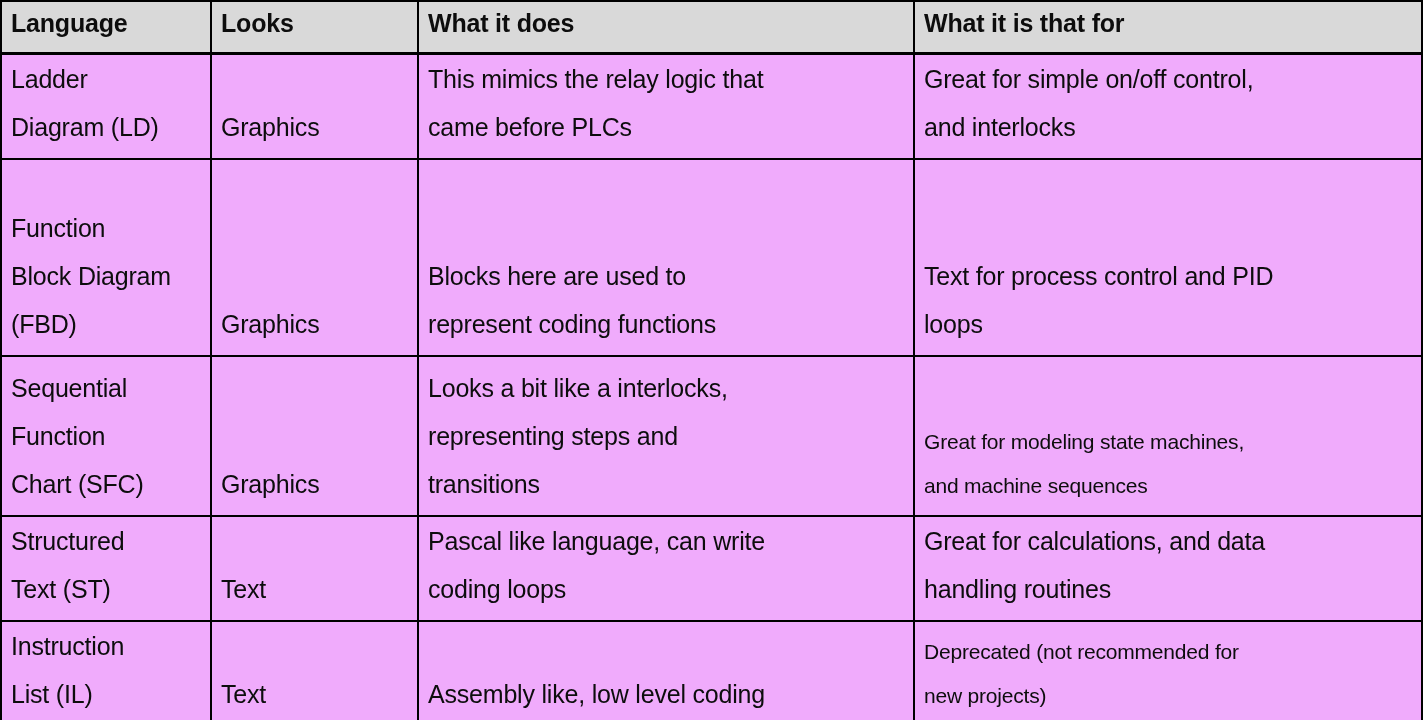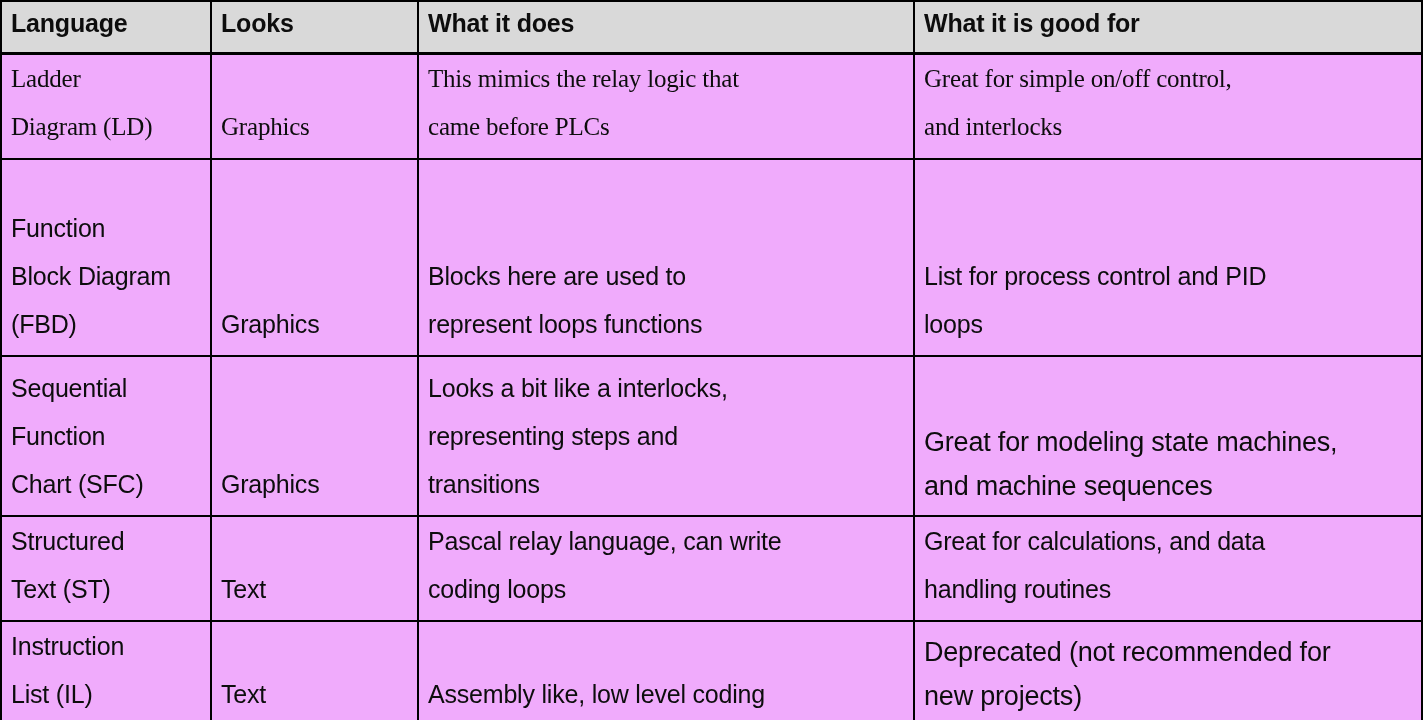--- a/index.html
+++ b/index.html
@@ -42,25 +42,25 @@
     border-bottom-width: 3px;
     padding-bottom: 6px;
   }
   td {
     font-size: 25px;
     line-height: 48px;
     vertical-align: bottom;
     white-space: pre-line;
   }
   td.small {
-    font-size: 27px;
+    font-size: 21px;
     line-height: 44px;
     margin-left: 12px;
   }
-  tr.r0 { height: 106px; font-family: Liberation Serif, serif; }
+  tr.r0 { height: 106px; }
   tr.r1 { height: 197px; }
   tr.r2 { height: 160px; }
   tr.r3 { height: 103px; margin-top: 32px; }
   tr.r4 { height: 97px;  }
   tbody tr.r4 td { border-bottom-width: 5px; }
 </style>
 </head>
 <body>
 
 <div class="page">
@@ -69,59 +69,59 @@
       <col class="c1">
         <col class="c2">
         <col class="c3">
         <col class="c4">
     </colgroup>
     <thead>
       <tr>
         <th>Language</th>
         <th>Looks</th>
         <th>What it does</th>
-        <th>What it is good for</th>
+        <th>What it is that for</th>
       </tr>
     </thead>
     <tbody>
       <tr class="r0">
         <td>Ladder
 Diagram (LD)</td>
         <td>Graphics</td>
         <td>This mimics the relay logic that
 came before PLCs</td>
         <td>Great for simple on/off control,
 and interlocks</td>
       </tr>
       <tr class="r1">
         <td>Function
 Block Diagram
 (FBD)</td>
         <td>Graphics</td>
         <td>Blocks here are used to
-represent loops functions</td>
-        <td>List for process control and PID
+represent coding functions</td>
+        <td>Text for process control and PID
 loops</td>
       </tr>
       <tr class="r2">
         <td>Sequential
 Function
 Chart (SFC)</td>
         <td>Graphics</td>
         <td>Looks a bit like a interlocks,
 representing steps and
 transitions</td>
         <td class="small">Great for modeling state machines,
 and machine sequences</td>
       </tr>
       <tr class="r3">
         <td>Structured
 Text (ST)</td>
         <td>Text</td>
-        <td>Pascal relay language, can write
+        <td>Pascal like language, can write
 coding loops</td>
         <td>Great for calculations, and data
 handling routines</td>
       </tr>
       <tr class="r4">
         <td>Instruction
 List (IL)</td>
         <td>Text</td>
         <td>Assembly like, low level coding</td>
         <td class="small">Deprecated (not recommended for

